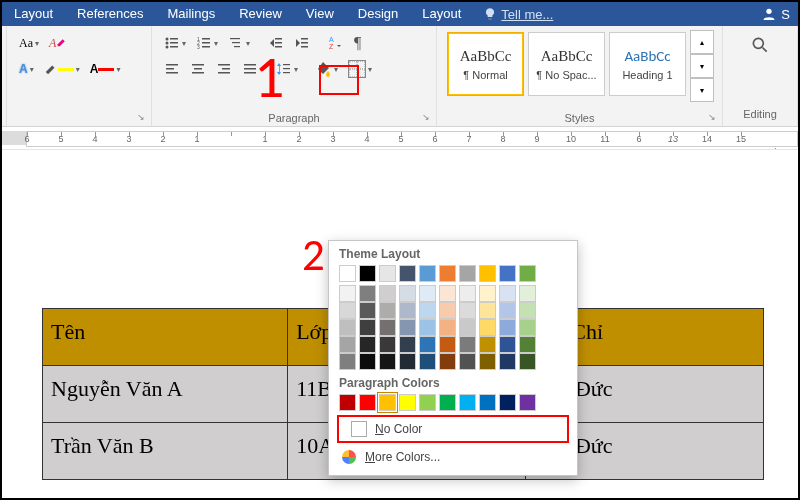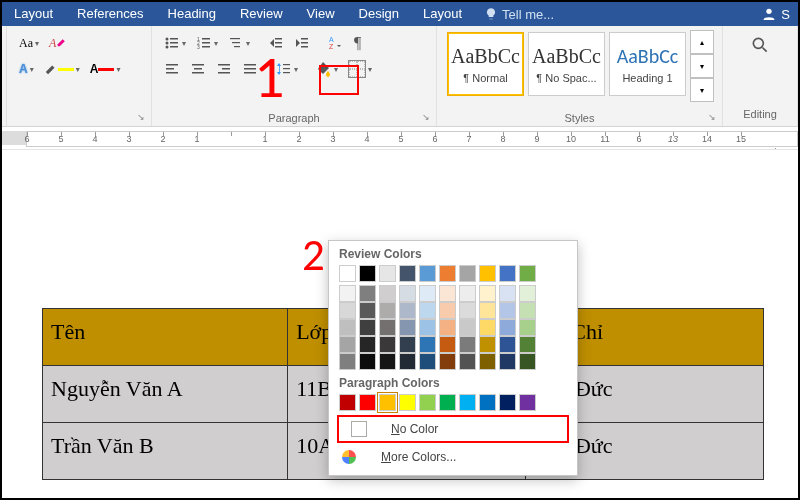--- a/index.html
+++ b/index.html
@@ -30,20 +30,21 @@
     line-height: 24px;
     cursor: pointer;
     white-space: nowrap;
   }
   .tell-me {
     display: flex;
     align-items: center;
     gap: 4px;
     color: #d0e0f2;
     padding: 0 10px;
+    text-decoration: underline;
   }
   .tell-me svg { width: 14px; height: 14px; }
   .share { margin-left: auto; display:flex; align-items:center; gap:4px; padding:0 8px; }
   
   .ribbon {
     height: 100px;
     background: #f3f3f3;
     border-bottom: 1px solid #d4d4d4;
     display: flex;
     position: relative;
@@ -75,21 +76,21 @@
     height: 62px;
     border: 1px solid #ccc;
     background: #fff;
     display: flex;
     flex-direction: column;
     align-items: center;
     justify-content: center;
     margin: 2px;
     cursor: pointer;
   }
-  .style-sample { font-size:20px; font-family:"Times New Roman", serif; color:#333; }
+  .style-sample { font-size:15px; font-family:"Times New Roman", serif; color:#333; }
   .style-sample.heading { font-family:Calibri, sans-serif; color:#2e74b5; }
   .style-name { font-size:11px; color:#444; margin-top:4px; }
   .styles-scroll { display:flex; flex-direction:column; justify-content:center; margin-left:2px; }
   .styles-scroll .btn { width:16px; height:18px; font-size:8px; border:1px solid #c0c0c0; background:#fff; }
   .editing { display:flex; flex-direction:column; align-items:center; padding:6px; }
   .editing svg { width:20px; height:20px; }
   
   .callout-1 {
     position: absolute;
     left: 317px; top: 63px;
@@ -149,21 +150,21 @@
     padding-bottom: 6px;
   }
   .popup h4 { margin:0; padding: 6px 10px 4px 10px; font-size:12px; font-weight:bold; color:#666; }
   .swatches { display:flex; flex-wrap:wrap; padding: 0 10px; gap:3px; }
   .sw { width:15px; height:15px; border:1px solid #ccc; cursor:pointer; }
   .sw-row { display:flex; gap:3px; }
   .theme-grid { padding: 0 10px; }
   .theme-grid .sw-row { margin-bottom:0; }
   .theme-grid .sw-row.first { margin-bottom:3px; }
   .popup-item {
-    display:flex; align-items:center; gap:24px;
+    display:flex; align-items:center; gap:8px;
     padding: 4px 12px; cursor:pointer; font-size:12px; color:#444;
   }
   .popup-item .icon { width:16px; height:16px; display:flex; align-items:center; justify-content:center; }
   .nocolor-box { width:14px; height:14px; border:1px solid #aaa; background:#fff; }
   .red-outline { border:2px solid #ff0000; }
   .underline-shortcut { text-decoration: underline; }
   
   .shading-btn { display:inline-flex; align-items:center; }
   .shading-btn svg { width:16px; height:16px; }
   
@@ -172,21 +173,21 @@
   
   .pilcrow { font-family: Georgia, serif; font-size:16px; color:#555; }
   .corner-expand { position:absolute; right:2px; bottom:2px; width:12px; height:12px; font-size:9px; color:#888; cursor:pointer; }
 </style>
 </head>
 <body>
 
 <div class="tabbar">
   <div class="tab">Layout</div>
   <div class="tab">References</div>
-  <div class="tab">Heading</div>
+  <div class="tab">Mailings</div>
   <div class="tab">Review</div>
   <div class="tab">View</div>
   <div class="tab">Design</div>
   <div class="tab">Layout</div>
   <div class="tell-me">
     <svg viewBox="0 0 24 24" fill="#d0e0f2">
         <path d="M9 21h6v-1H9v1zm3-19a7 7 0 00-4 12.7V17h8v-2.3A7 7 0 0012 2z"></path>
       </svg>
     <span>Tell me...</span>
   </div>
@@ -439,21 +440,21 @@
     </tr>
     <tr>
       <td>Trần Văn B</td>
       <td>10A2</td>
       <td>Thủ Đức</td>
     </tr>
   </tbody>
     </table>
 
   <div class="popup">
-    <h4>Review Colors</h4>
+    <h4>Theme Layout</h4>
     <div class="theme-grid">
       <div class="sw-row first" id="theme-row1">
           <div class="sw" style="background: rgb(255, 255, 255);"></div>
           <div class="sw" style="background: rgb(0, 0, 0);"></div>
           <div class="sw" style="background: rgb(231, 230, 230);"></div>
           <div class="sw" style="background: rgb(68, 84, 106);"></div>
           <div class="sw" style="background: rgb(91, 155, 213);"></div>
           <div class="sw" style="background: rgb(237, 125, 49);"></div>
           <div class="sw" style="background: rgb(165, 165, 165);"></div>
           <div class="sw" style="background: rgb(255, 192, 0);"></div>

